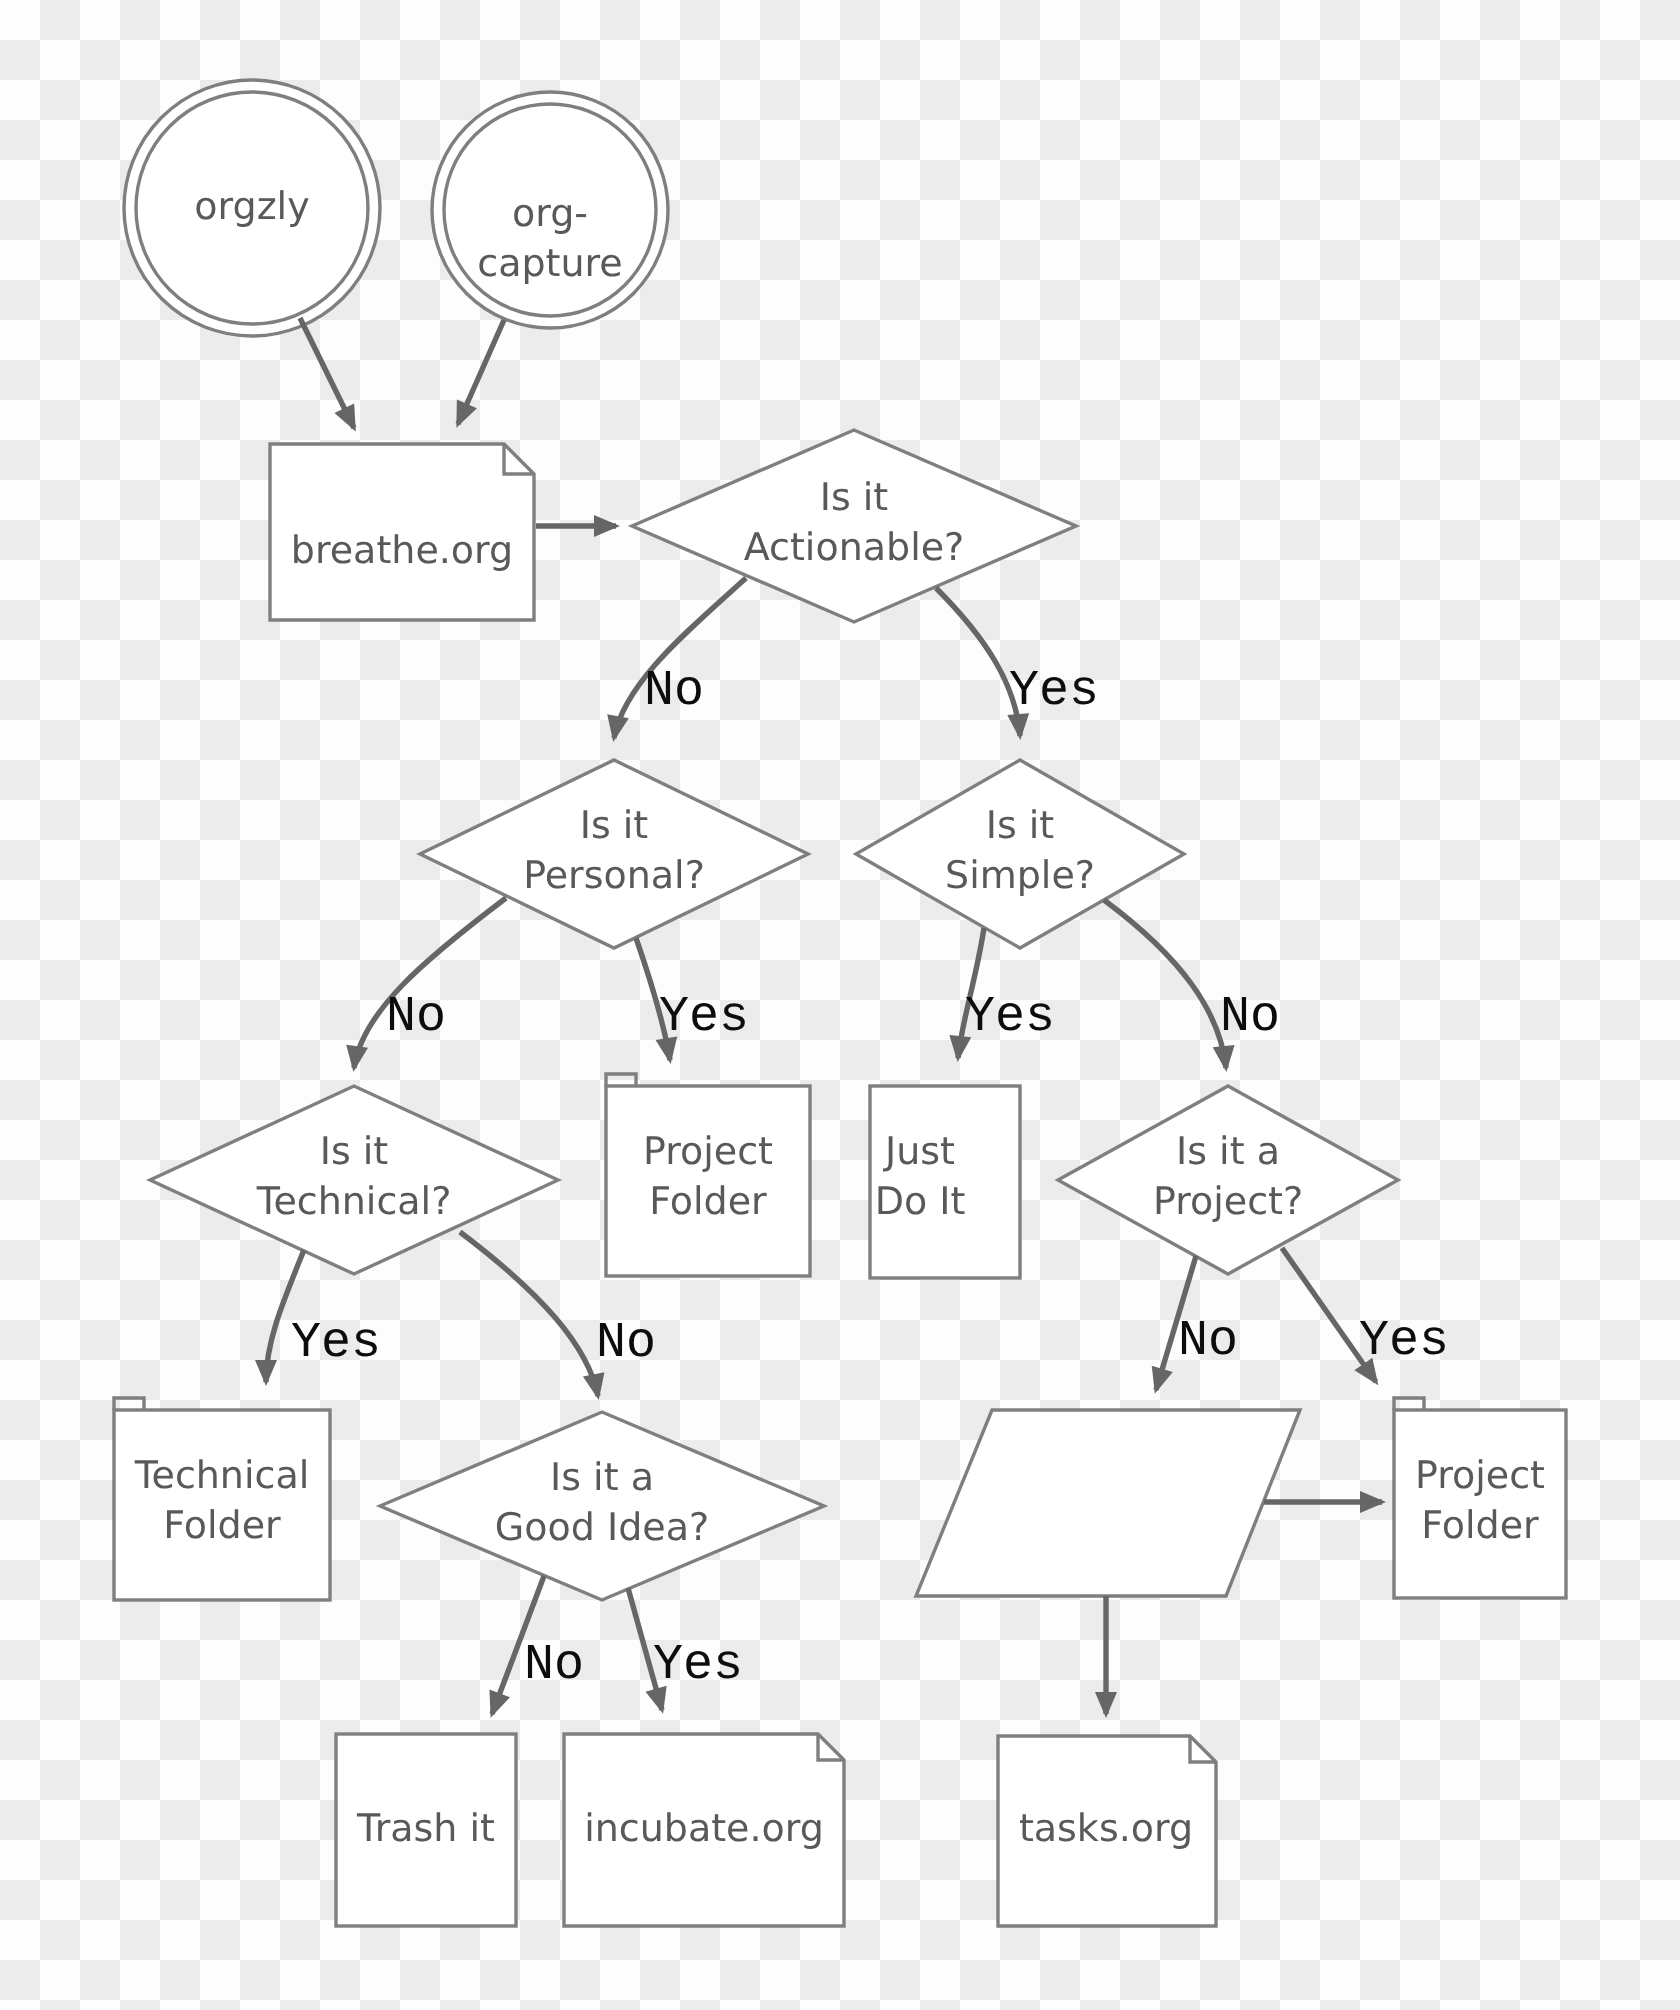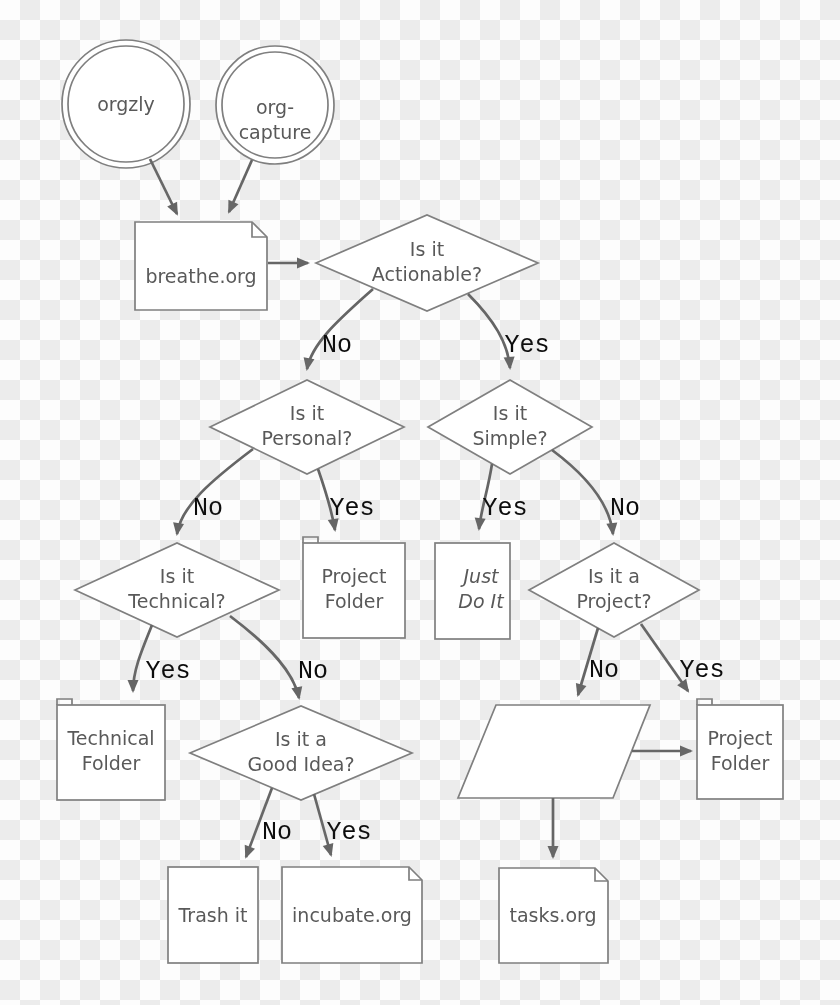--- a/index.html
+++ b/index.html
@@ -112,21 +112,21 @@
   <div class="node-label" style="left:427px; top:262px;">Is it
 Actionable?</div>
   <div class="node-label" style="left:307px; top:426px;">Is it
 Personal?</div>
   <div class="node-label" style="left:510px; top:426px;">Is it
 Simple?</div>
   <div class="node-label" style="left:177px; top:589px;">Is it
 Technical?</div>
   <div class="node-label" style="left:354px; top:589px;">Project
 Folder</div>
-  <div class="node-label" style="left:481px; top:589px;font-style:italic;">Just
+  <div class="node-label" style="left:460px; top:589px;">Just
 Do It</div>
   <div class="node-label" style="left:614px; top:589px;">Is it a
 Project?</div>
   <div class="node-label" style="left:111px; top:751px;">Technical
 Folder</div>
   <div class="node-label" style="left:301px; top:752px;">Is it a
 Good Idea?</div>
   <div class="node-label" style="left:740px; top:751px;text-align:center;">Project
 Folder</div>
   <div class="node-label" style="left:213px; top:915px;">Trash it</div>

